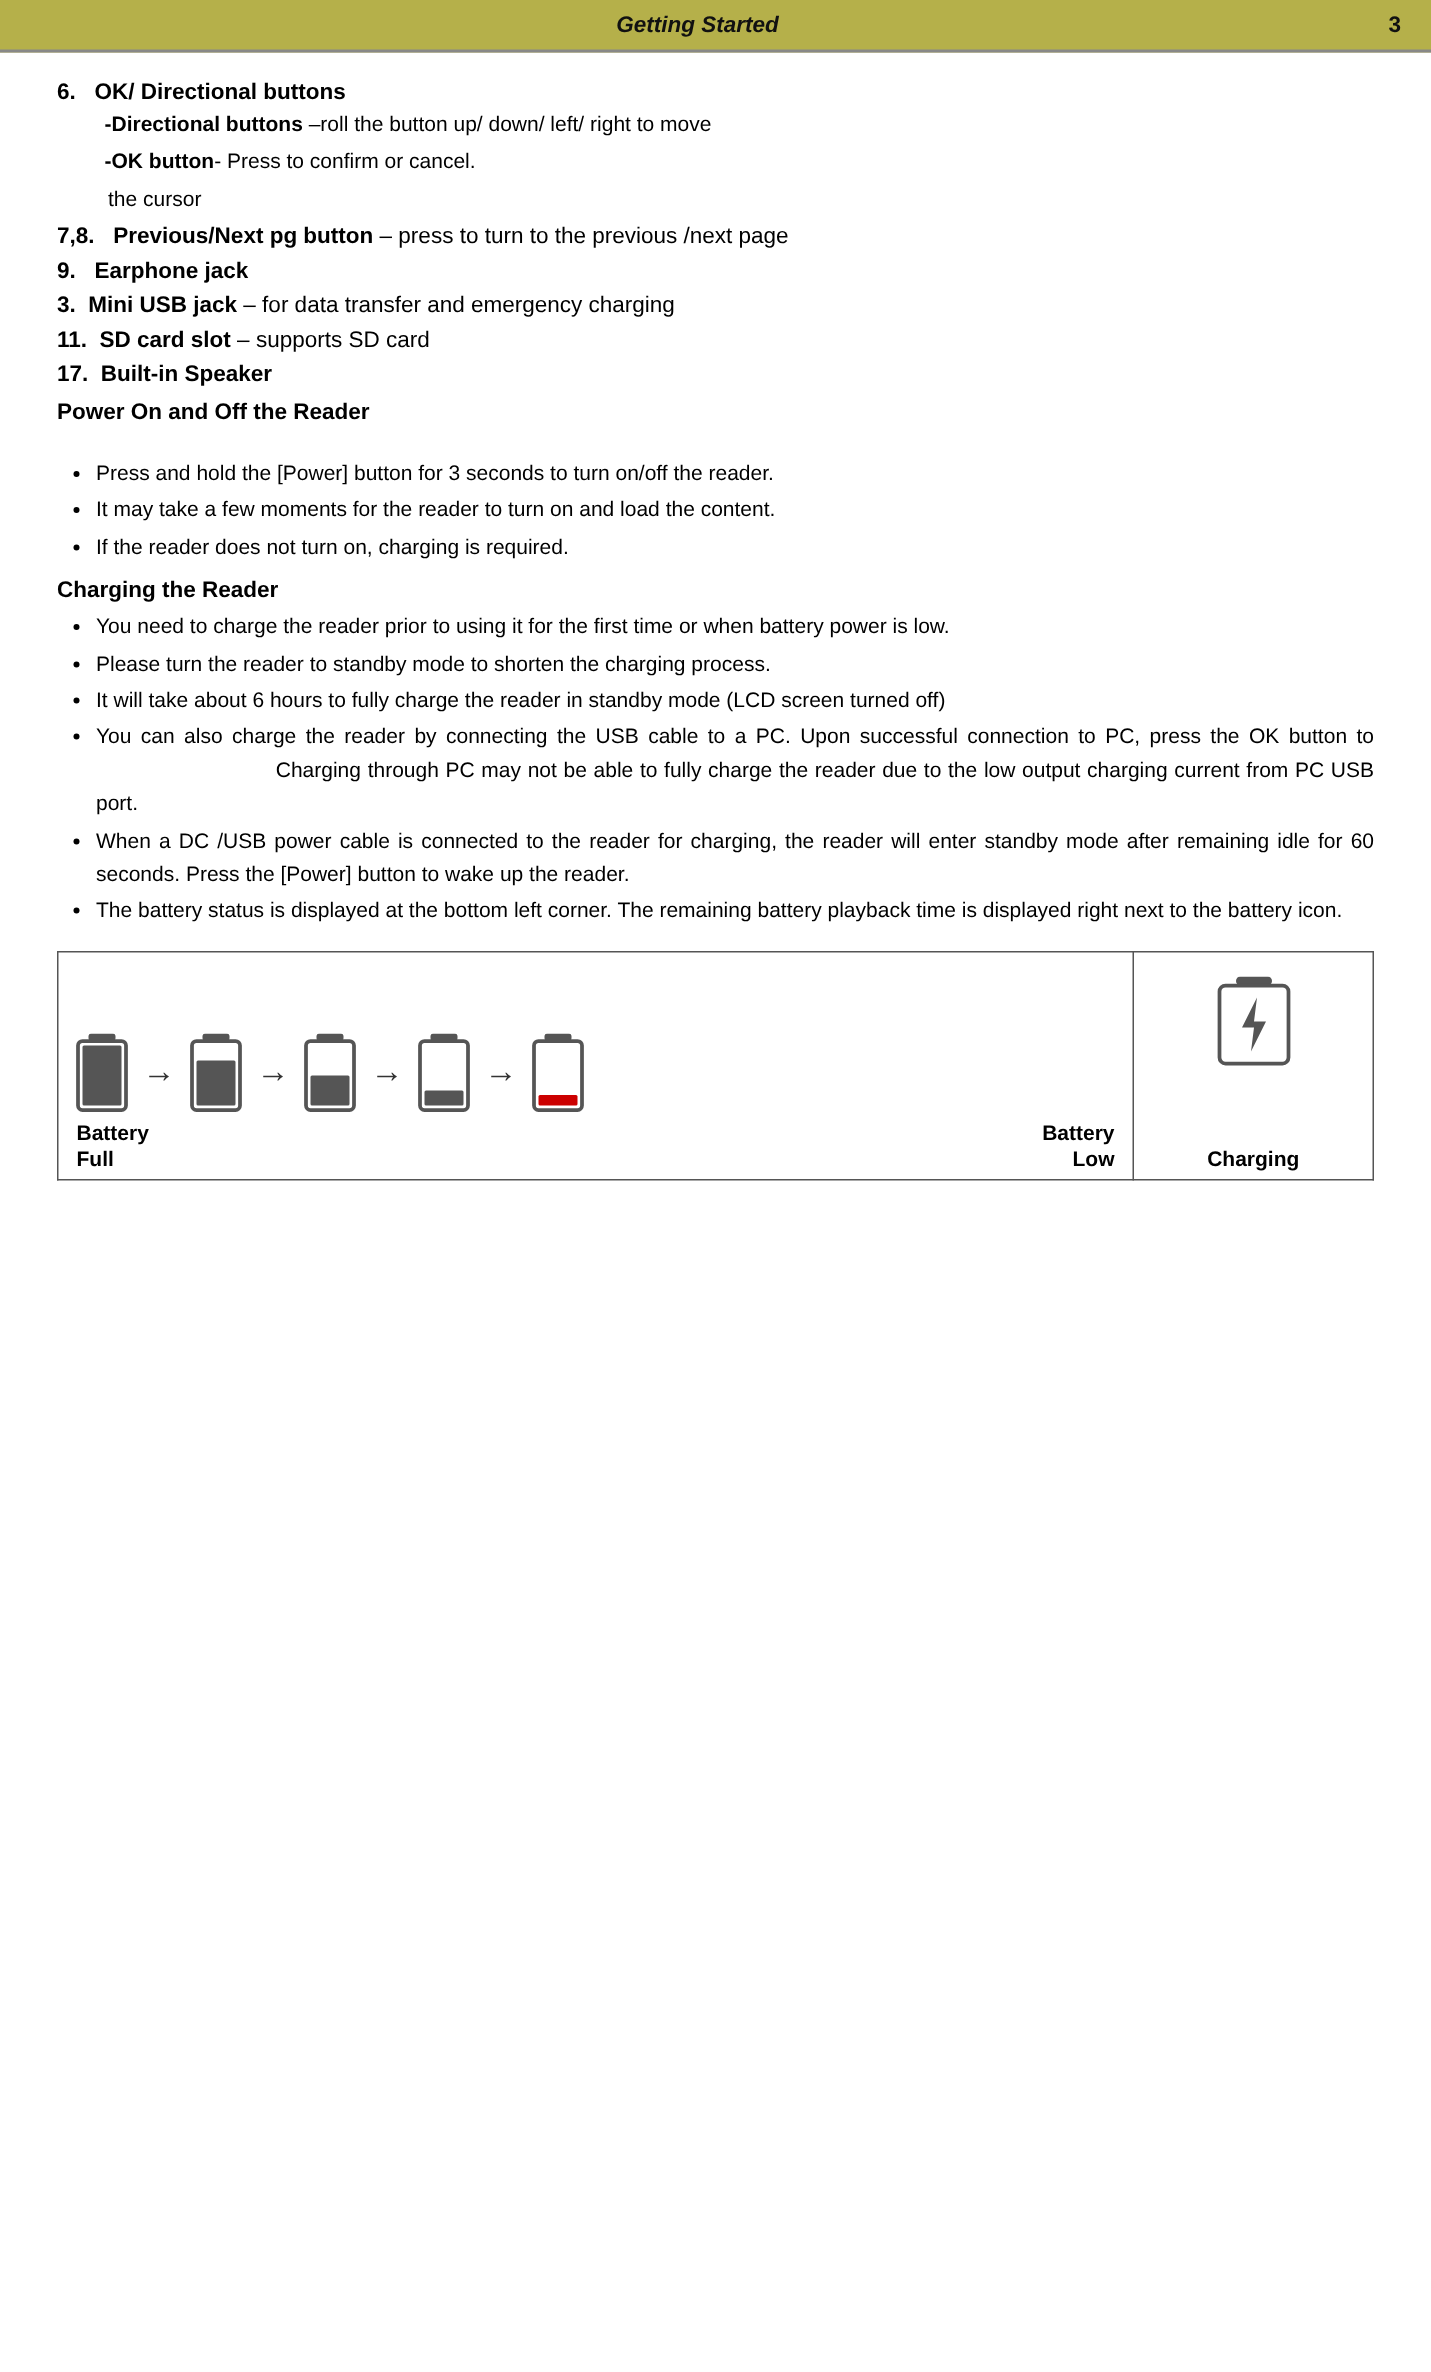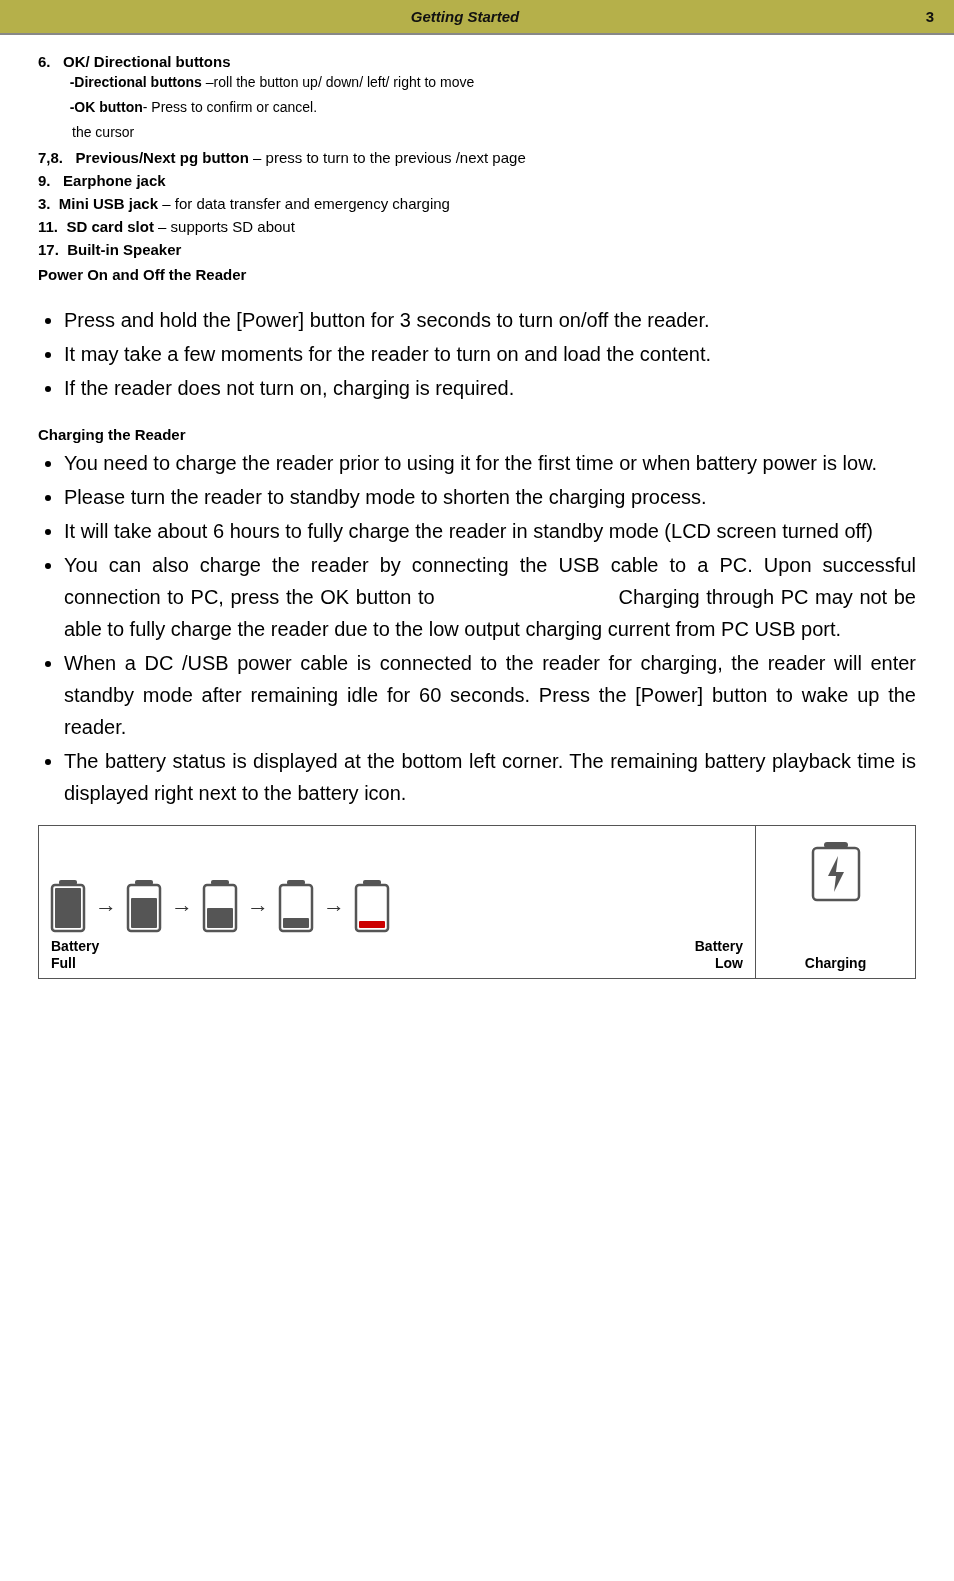--- a/index.html
+++ b/index.html
@@ -61,35 +61,35 @@
       margin-left: 34px;
       font-size: 14px;
       line-height: 1.5;
     }
     .bullet-list {
       margin-left: 26px;
       margin-bottom: 4px;
     }
     .bullet-list li {
       list-style: disc;
-      font-size: 20px;
+      font-size: 14px;
       line-height: 1.6;
       margin-bottom: 2px;
       text-align: justify;
     }
     .power-on-heading {
       font-weight: bold;
       font-size: 15px;
       margin-top: 8px;
       margin-bottom: 21px;
     }
     .charging-heading {
       font-weight: bold;
       font-size: 15px;
-      margin-top: 22px;
+      margin-top: 10px;
       margin-bottom: 4px;
     }
     
     .battery-table {
       border: 1.5px solid #555;
       border-collapse: collapse;
       margin-top: 16px;
       width: 100%;
     }
     .battery-table td {
@@ -162,21 +162,21 @@
         <span>3.</span>
         &nbsp;<span>Mini USB jack</span>
         <span style="font-weight:normal;"> – for data transfer and emergency charging</span>
       </div>
     </div>
 
     <div class="section-item">
       <div class="item-title">
         <span>11.</span>
         &nbsp;<span>SD card slot</span>
-        <span style="font-weight:normal;"> – supports SD about</span>
+        <span style="font-weight:normal;"> – supports SD card</span>
       </div>
     </div>
 
     <div class="section-item">
       <div class="item-title">
         <span>17.</span>
         &nbsp;<span>Built-in Speaker</span>
       </div>
     </div>
 

